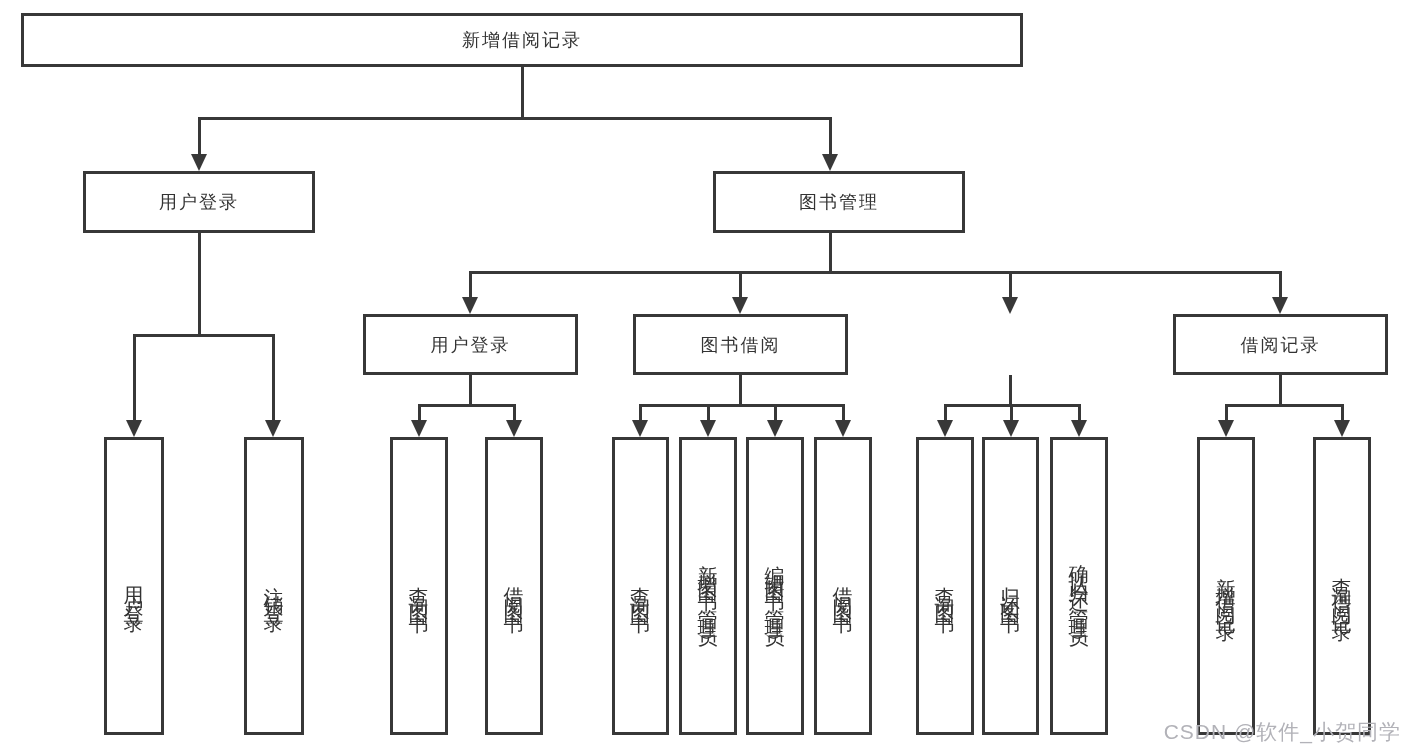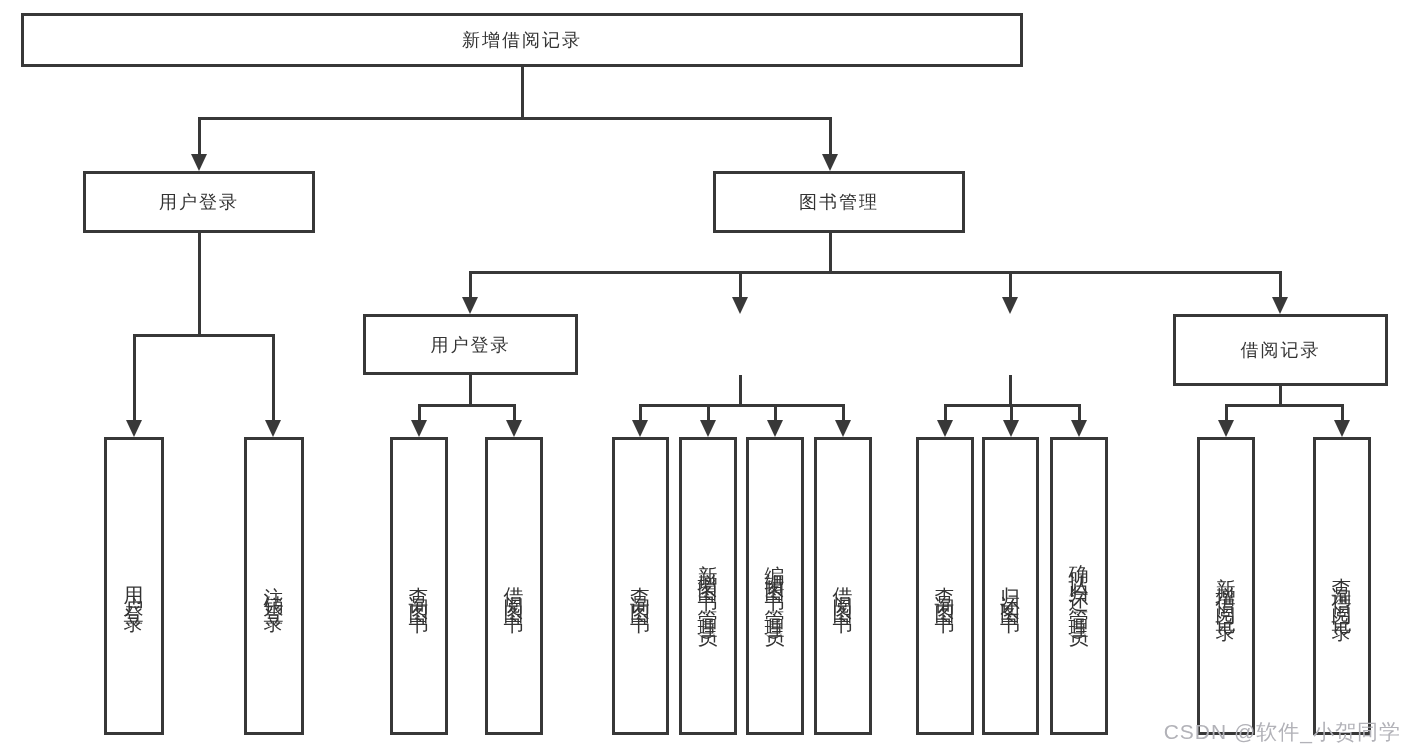--- a/index.html
+++ b/index.html
@@ -99,21 +99,24 @@
   <div class="v" style="left:739px;top:271px;height:29px"></div>
   <div class="a" style="left:732px;top:297px"></div>
   <div class="v" style="left:1009px;top:271px;height:29px"></div>
   <div class="a" style="left:1002px;top:297px"></div>
   <div class="v" style="left:1279px;top:271px;height:29px"></div>
   <div class="a" style="left:1272px;top:297px"></div>
 
   <div class="box" style="left:363px;top:314px;width:215px;height:61px">
     <span>用户登录</span>
   </div>
-  <div class="box" style="left:1173px;top:314px;width:215px;height:72px">
+  <div class="box" style="left:633px;top:314px;width:215px;height:61px">
+    <span>图书借阅</span>
+  </div>
+  <div class="box" style="left:1173px;top:314px;width:215px;height:61px">
     <span>借阅记录</span>
   </div>
 
   <div class="v" style="left:469px;top:375px;height:32px"></div>
   <div class="h" style="left:418px;top:404px;width:98px"></div>
   <div class="v" style="left:418px;top:404px;height:18px"></div>
   <div class="a" style="left:411px;top:420px"></div>
   <div class="v" style="left:513px;top:404px;height:18px"></div>
   <div class="a" style="left:506px;top:420px"></div>
 

